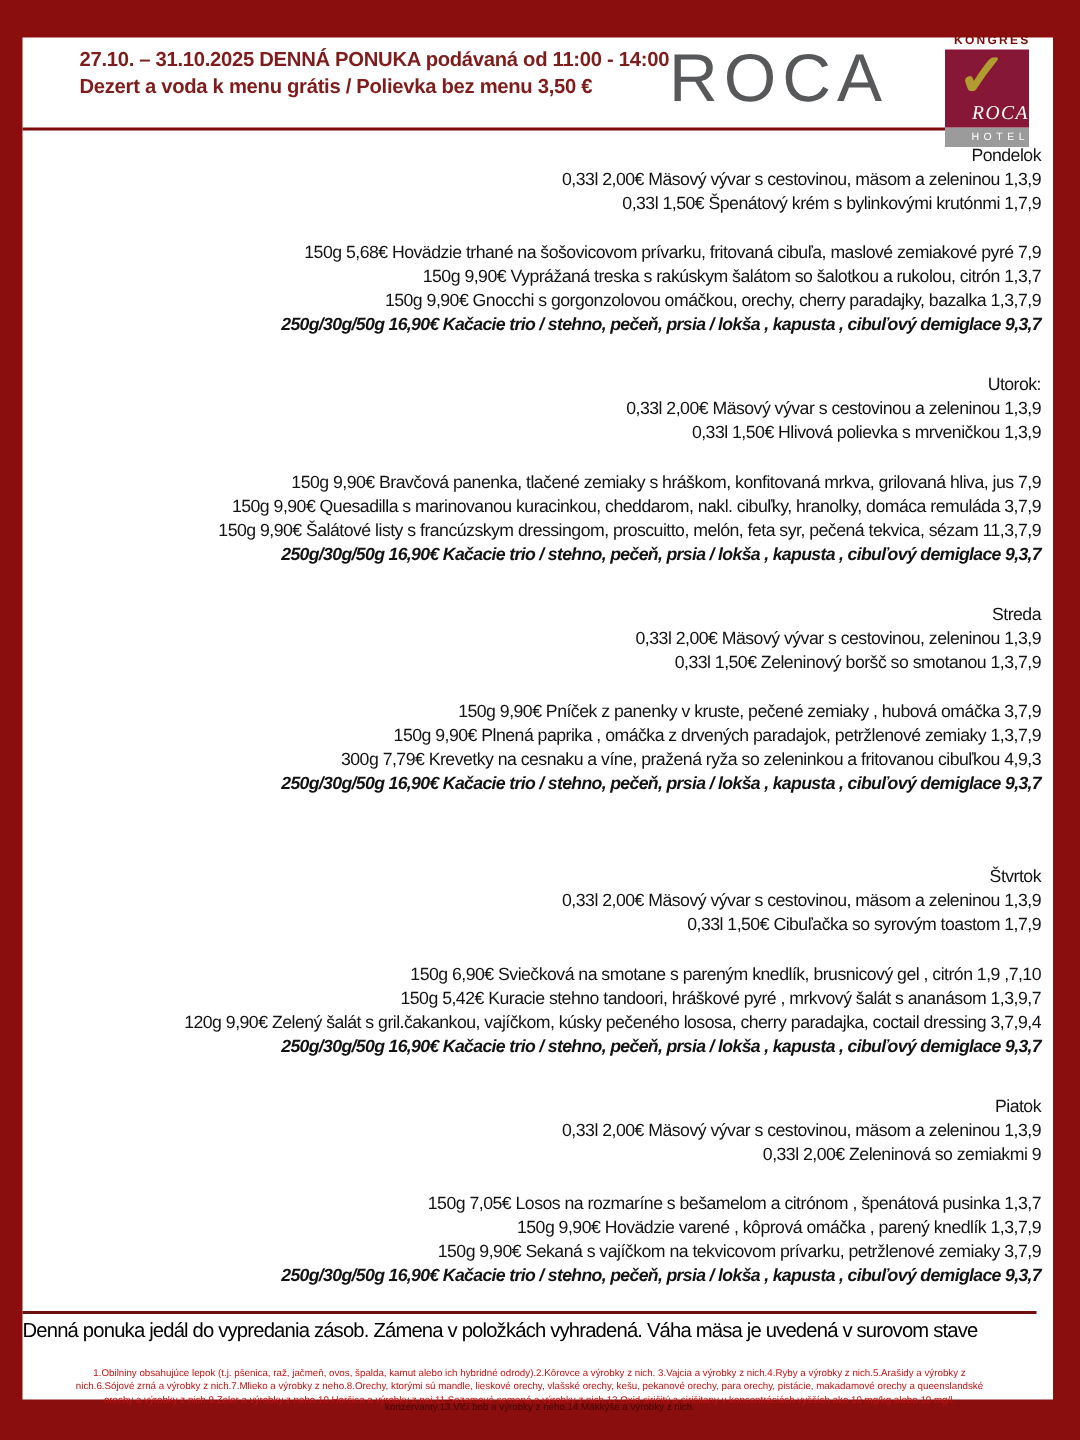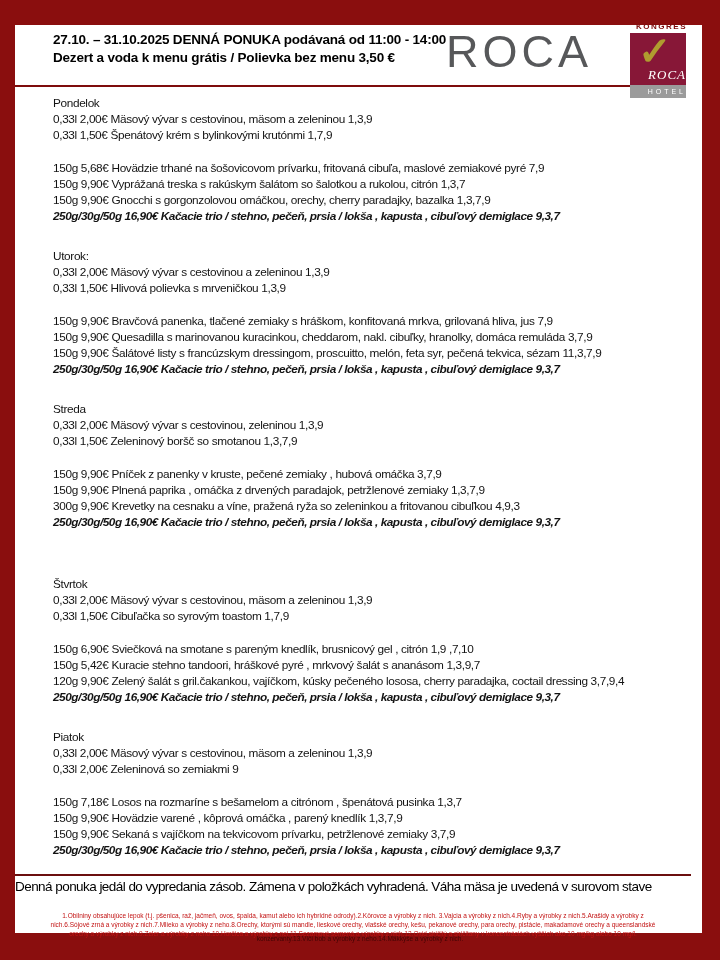--- a/index.html
+++ b/index.html
@@ -2,35 +2,35 @@
 <html><head>
 <meta charset="utf-8">
 <style>
   html,body{margin:0;padding:0;}
   .canvas{position:relative;width:720px;height:960px;background:#8a0e0e;overflow:hidden;
           font-family:"Liberation Sans",sans-serif;}
   .page{position:absolute;left:15px;top:25px;width:687px;height:908px;background:#ffffff;
         box-sizing:border-box;padding:6px 8px 0 38px;}
   
   .header{position:relative;height:52px;}
-  .header-left{color:#000000;font-weight:bold;font-size:13.5px;line-height:18px;letter-spacing:-0.2px;white-space:nowrap;}
+  .header-left{color:#7f1d1d;font-weight:bold;font-size:13.5px;line-height:18px;letter-spacing:-0.2px;white-space:nowrap;}
   .roca-logo{position:absolute;top:-2px;right:102px;font-size:45px;line-height:45px;color:#57585a;
              letter-spacing:4px;font-weight:normal;}
   .badge{position:absolute;top:-10px;right:7px;width:58px;text-align:right;}
   .badge-kongres{color:#7e0c0c;font-size:8px;font-weight:bold;letter-spacing:1.5px;line-height:12px;}
   .badge-square{position:relative;width:56px;height:52px;margin:0 auto;background:#871737;}
   .badge-check{position:absolute;top:-4px;left:8px;color:#b09c2f;font-size:40px;line-height:44px;font-weight:bold;}
   .badge-roca{position:absolute;bottom:2px;left:0;width:100%;color:#ffffff;font-size:13px;
               font-family:"Liberation Serif",serif;font-style:italic;letter-spacing:1px;}
   .badge-hotel{width:56px;margin:0 auto;background:#9b9b9b;color:#ffffff;font-size:7px;
                letter-spacing:3px;line-height:13px;}
   .header-rule{height:2px;background:#7e0c0c;width:615px;margin:2px 0 8px -38px;}
   
   #menu-body{color:#131313;}
-  .day{margin-top:24px;}
+  .day{margin-top:24px;text-align:right;}
   #menu-body > .day:first-child{margin-top:0;}
   #menu-body > .day:nth-child(4){margin-top:46px;}
   .day-title,.line{font-size:11.8px;line-height:16px;letter-spacing:-0.35px;white-space:nowrap;}
   .gap{height:17px;}
   .special{font-weight:bold;font-style:italic;letter-spacing:-0.45px;}
   
   .footer-rule{height:2px;background:#6b0f0f;width:676px;margin:16px 0 3px -38px;}
   .footer-note{width:676px;margin-left:-38px;text-align:left;color:#000000;
                font-size:13.5px;letter-spacing:-0.55px;white-space:nowrap;margin-bottom:18px;}
   .allergens{width:676px;margin-left:-38px;text-align:center;color:#c21212;
@@ -84,39 +84,39 @@
           <div class="line">150g 9,90€ Šalátové listy s francúzskym dressingom, proscuitto, melón, feta syr, pečená tekvica, sézam 11,3,7,9</div>
           <div class="line special">250g/30g/50g 16,90€  Kačacie trio / stehno, pečeň, prsia / lokša , kapusta , cibuľový demiglace 9,3,7</div>
         </div>
         <div class="day">
           <div class="day-title">Streda</div>
           <div class="line">0,33l 2,00€ Mäsový vývar s cestovinou, zeleninou  1,3,9</div>
           <div class="line">0,33l 1,50€ Zeleninový boršč so smotanou 1,3,7,9</div>
           <div class="gap"></div>
           <div class="line">150g 9,90€ Pníček z panenky v kruste, pečené zemiaky , hubová omáčka 3,7,9</div>
           <div class="line">150g 9,90€ Plnená paprika , omáčka z drvených paradajok, petržlenové zemiaky 1,3,7,9</div>
-          <div class="line">300g 9,90€ Krevetky na cesnaku a víne, pražená ryža so zeleninkou a fritovanou cibuľkou 4,9,3</div>
+          <div class="line">300g 7,79€ Krevetky na cesnaku a víne, pražená ryža so zeleninkou a fritovanou cibuľkou 4,9,3</div>
           <div class="line special">250g/30g/50g 16,90€  Kačacie trio / stehno, pečeň, prsia / lokša , kapusta , cibuľový demiglace 9,3,7</div>
         </div>
         <div class="day">
           <div class="day-title">Štvrtok</div>
           <div class="line">0,33l 2,00€ Mäsový vývar s cestovinou, mäsom a zeleninou   1,3,9</div>
           <div class="line">0,33l 1,50€ Cibuľačka so syrovým toastom 1,7,9</div>
           <div class="gap"></div>
           <div class="line">150g 6,90€ Sviečková na smotane s pareným knedlík, brusnicový gel , citrón 1,9 ,7,10</div>
           <div class="line">150g 5,42€ Kuracie stehno tandoori, hráškové pyré , mrkvový šalát s ananásom 1,3,9,7</div>
           <div class="line">120g 9,90€ Zelený šalát s gril.čakankou, vajíčkom, kúsky pečeného lososa, cherry paradajka, coctail dressing 3,7,9,4</div>
           <div class="line special">250g/30g/50g 16,90€  Kačacie trio / stehno, pečeň, prsia / lokša , kapusta , cibuľový demiglace 9,3,7</div>
         </div>
         <div class="day">
           <div class="day-title">Piatok</div>
           <div class="line">0,33l 2,00€ Mäsový vývar s cestovinou, mäsom a zeleninou   1,3,9</div>
           <div class="line">0,33l 2,00€ Zeleninová so zemiakmi 9</div>
           <div class="gap"></div>
-          <div class="line">150g 7,18€ Losos na rozmaríne s bešamelom a citrónom , špenátová pusinka 1,3,7</div>
+          <div class="line">150g 7,05€ Losos na rozmaríne s bešamelom a citrónom , špenátová pusinka 1,3,7</div>
           <div class="line">150g 9,90€ Hovädzie varené , kôprová omáčka , parený knedlík 1,3,7,9</div>
           <div class="line">150g 9,90€ Sekaná s vajíčkom na tekvicovom prívarku, petržlenové zemiaky 3,7,9</div>
           <div class="line special">250g/30g/50g 16,90€  Kačacie trio / stehno, pečeň, prsia / lokša , kapusta , cibuľový demiglace 9,3,7</div>
         </div>
       </div>
 
     <div class="footer-rule"></div>
     <div class="footer-note">Denná ponuka jedál do vypredania zásob. Zámena v položkách vyhradená. Váha mäsa je uvedená v surovom stave</div>
     <div class="allergens" id="allergens">
         <div class="allergen-line">1.Obilniny obsahujúce lepok (t.j. pšenica, raž, jačmeň, ovos, špalda, kamut alebo ich hybridné odrody).2.Kôrovce a výrobky z nich. 3.Vajcia a výrobky z nich.4.Ryby a výrobky z nich.5.Arašidy a výrobky z</div>

